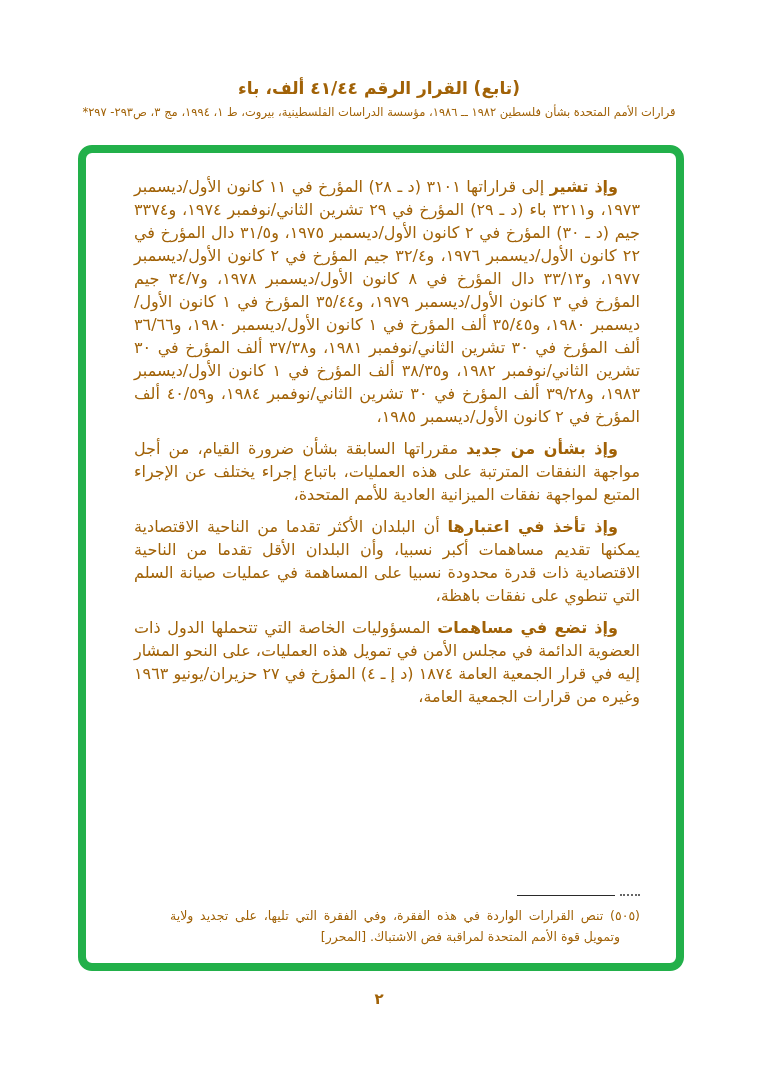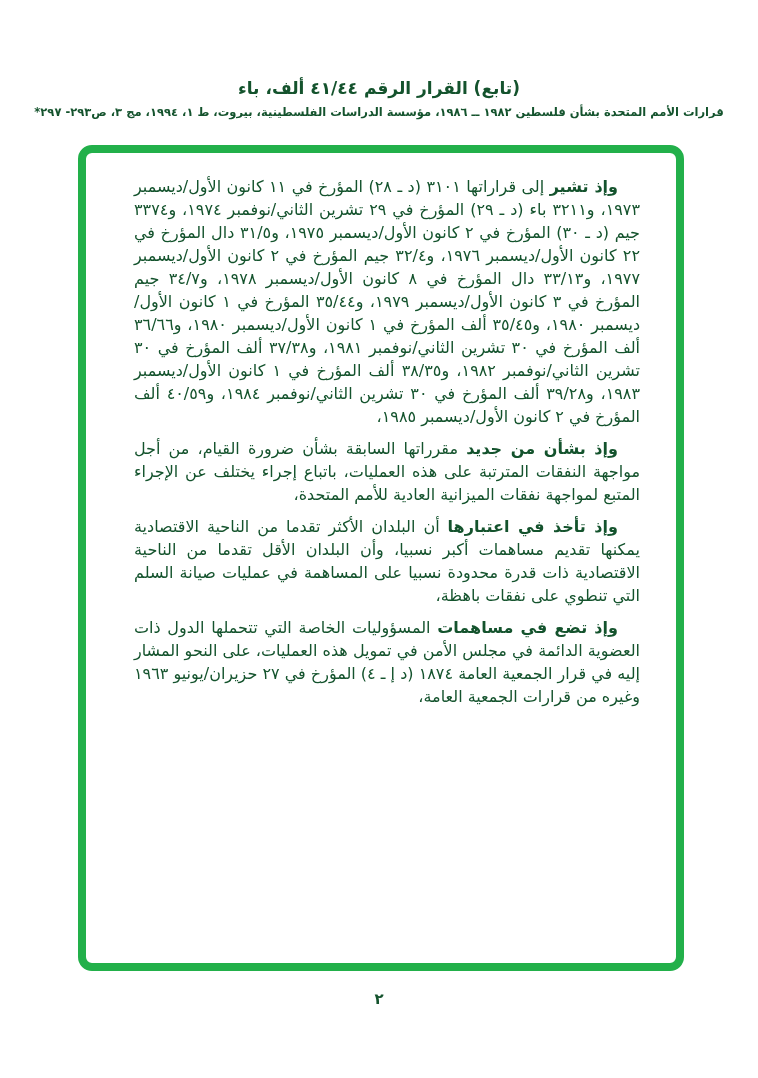--- a/index.html
+++ b/index.html
@@ -5,37 +5,37 @@
   html, body {
     margin: 0; padding: 0;
     width: 758px; height: 1078px;
     background: #ffffff;
     overflow: hidden;
   }
   .page {
     position: relative;
     width: 758px; height: 1078px;
     font-family: "DejaVu Sans", sans-serif;
-    color: #14532d;
+    color: #a16207;
     direction: rtl;
   }
   .doc-header {
     position: absolute;
     top: 78px; left: 0; right: 0;
     text-align: center;
   }
   .doc-title {
     font-size: 17px;
     font-weight: bold;
     letter-spacing: 0.2px;
   }
   .doc-source {
     margin-top: 7px;
     font-size: 11.5px;
-    font-weight: bold;
+    font-weight: normal;
     white-space: nowrap;
   }
   .green-box {
     position: absolute;
     left: 78px; top: 145px;
     width: 606px; height: 826px;
     box-sizing: border-box;
     border: 8px solid #22b04a;
     border-radius: 14px;
     background: #ffffff;
@@ -114,19 +114,23 @@
 
 
       <p class="para indent"><b class="lead">وإذ تشير</b> <span>إلى قراراتها ٣١٠١ (د ـ ٢٨) المؤرخ في ١١ كانون الأول/ديسمبر ١٩٧٣، و٣٢١١ باء (د ـ ٢٩) المؤرخ في ٢٩ تشرين الثاني/نوفمبر ١٩٧٤، و٣٣٧٤ جيم (د ـ ٣٠) المؤرخ في ٢ كانون الأول/ديسمبر ١٩٧٥، و٣١/٥ دال المؤرخ في ٢٢ كانون الأول/ديسمبر ١٩٧٦، و٣٢/٤ جيم المؤرخ في ٢ كانون الأول/ديسمبر ١٩٧٧، و٣٣/١٣ دال المؤرخ في ٨ كانون الأول/ديسمبر ١٩٧٨، و٣٤/٧ جيم المؤرخ في ٣ كانون الأول/ديسمبر ١٩٧٩، و٣٥/٤٤ المؤرخ في ١ كانون الأول/ديسمبر ١٩٨٠، و٣٥/٤٥ ألف المؤرخ في ١ كانون الأول/ديسمبر ١٩٨٠، و٣٦/٦٦ ألف المؤرخ في ٣٠ تشرين الثاني/نوفمبر ١٩٨١، و٣٧/٣٨ ألف المؤرخ في ٣٠ تشرين الثاني/نوفمبر ١٩٨٢، و٣٨/٣٥ ألف المؤرخ في ١ كانون الأول/ديسمبر ١٩٨٣، و٣٩/٢٨ ألف المؤرخ في ٣٠ تشرين الثاني/نوفمبر ١٩٨٤، و٤٠/٥٩ ألف المؤرخ في ٢ كانون الأول/ديسمبر ١٩٨٥،</span></p>
 
       <p class="para indent"><b class="lead">وإذ بشأن من جديد</b> <span>مقرراتها السابقة بشأن ضرورة القيام، من أجل مواجهة النفقات المترتبة على هذه العمليات، باتباع إجراء يختلف عن الإجراء المتبع لمواجهة نفقات الميزانية العادية للأمم المتحدة،</span></p>
 
       <p class="para indent"><b class="lead">وإذ تأخذ في اعتبارها</b> <span>أن البلدان الأكثر تقدما من الناحية الاقتصادية يمكنها تقديم مساهمات أكبر نسبيا، وأن البلدان الأقل تقدما من الناحية الاقتصادية ذات قدرة محدودة نسبيا على المساهمة في عمليات صيانة السلم التي تنطوي على نفقات باهظة،</span></p>
 
       <p class="para indent"><b class="lead">وإذ تضع في مساهمات</b> <span>المسؤوليات الخاصة التي تتحملها الدول ذات العضوية الدائمة في مجلس الأمن في تمويل هذه العمليات، على النحو المشار إليه في قرار الجمعية العامة ١٨٧٤ (د إ ـ ٤) المؤرخ في ٢٧ حزيران/يونيو ١٩٦٣ وغيره من قرارات الجمعية العامة،</span></p>
 
+      <div class="footnote">
+        <div class="fn-sep"><span class="fn-dots"></span><span class="fn-line"></span></div>
+        <p class="fn-text"><span>(٥٠٥)</span> <span>تنص القرارات الواردة في هذه الفقرة، وفي الفقرة التي تليها، على تجديد ولاية وتمويل قوة الأمم المتحدة لمراقبة فض الاشتباك. [المحرر]</span></p>
+      </div>
 
     </div>
   </div>
 
   <div class="page-number">٢</div>
 
 </div>
 
 </body></html>

